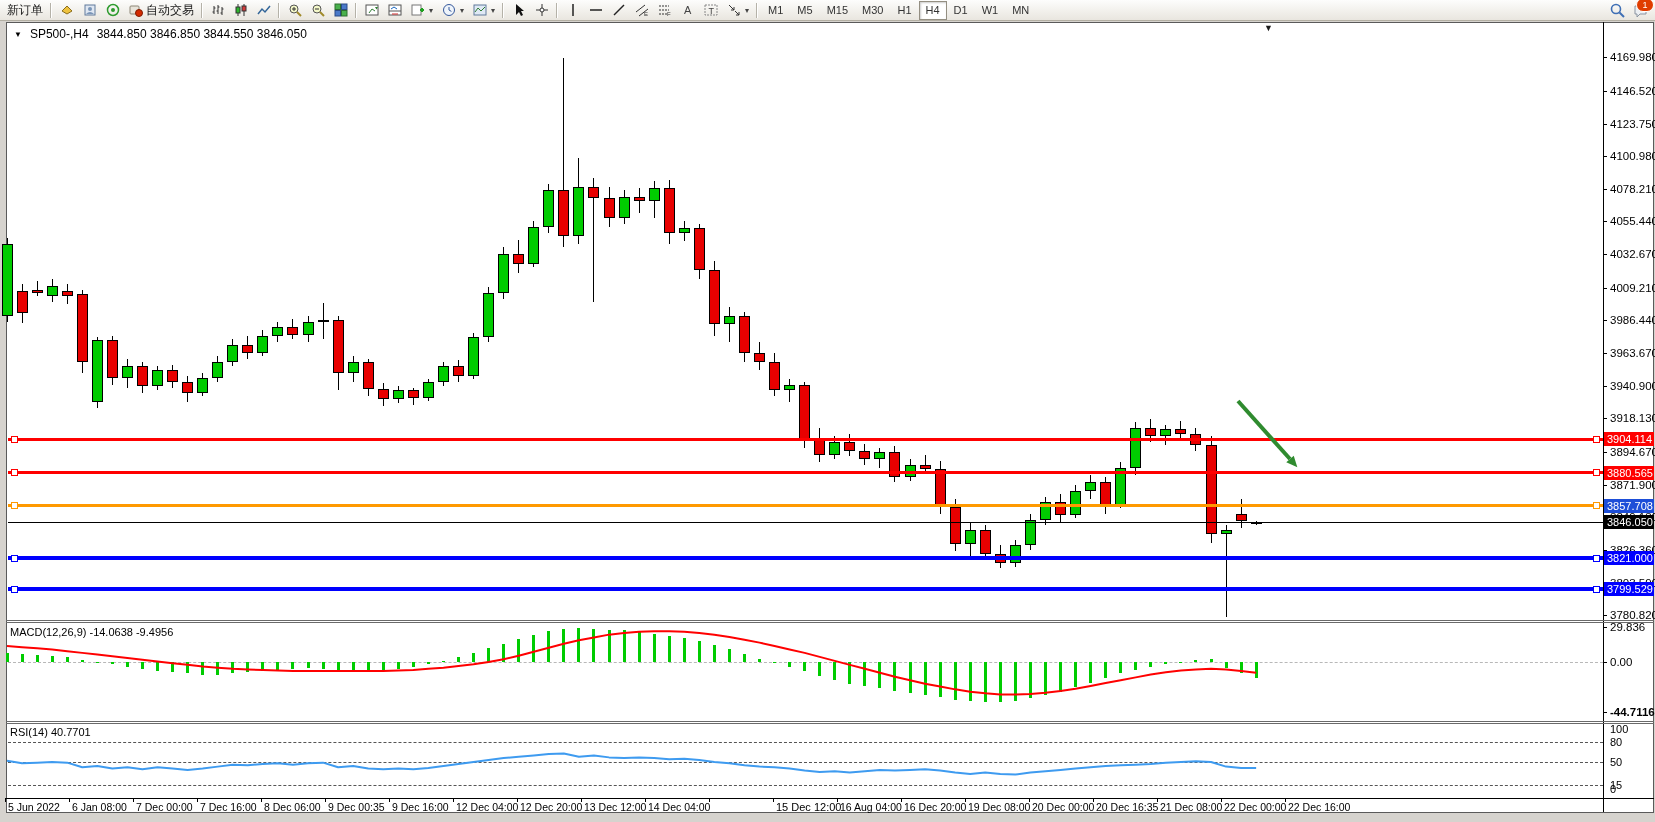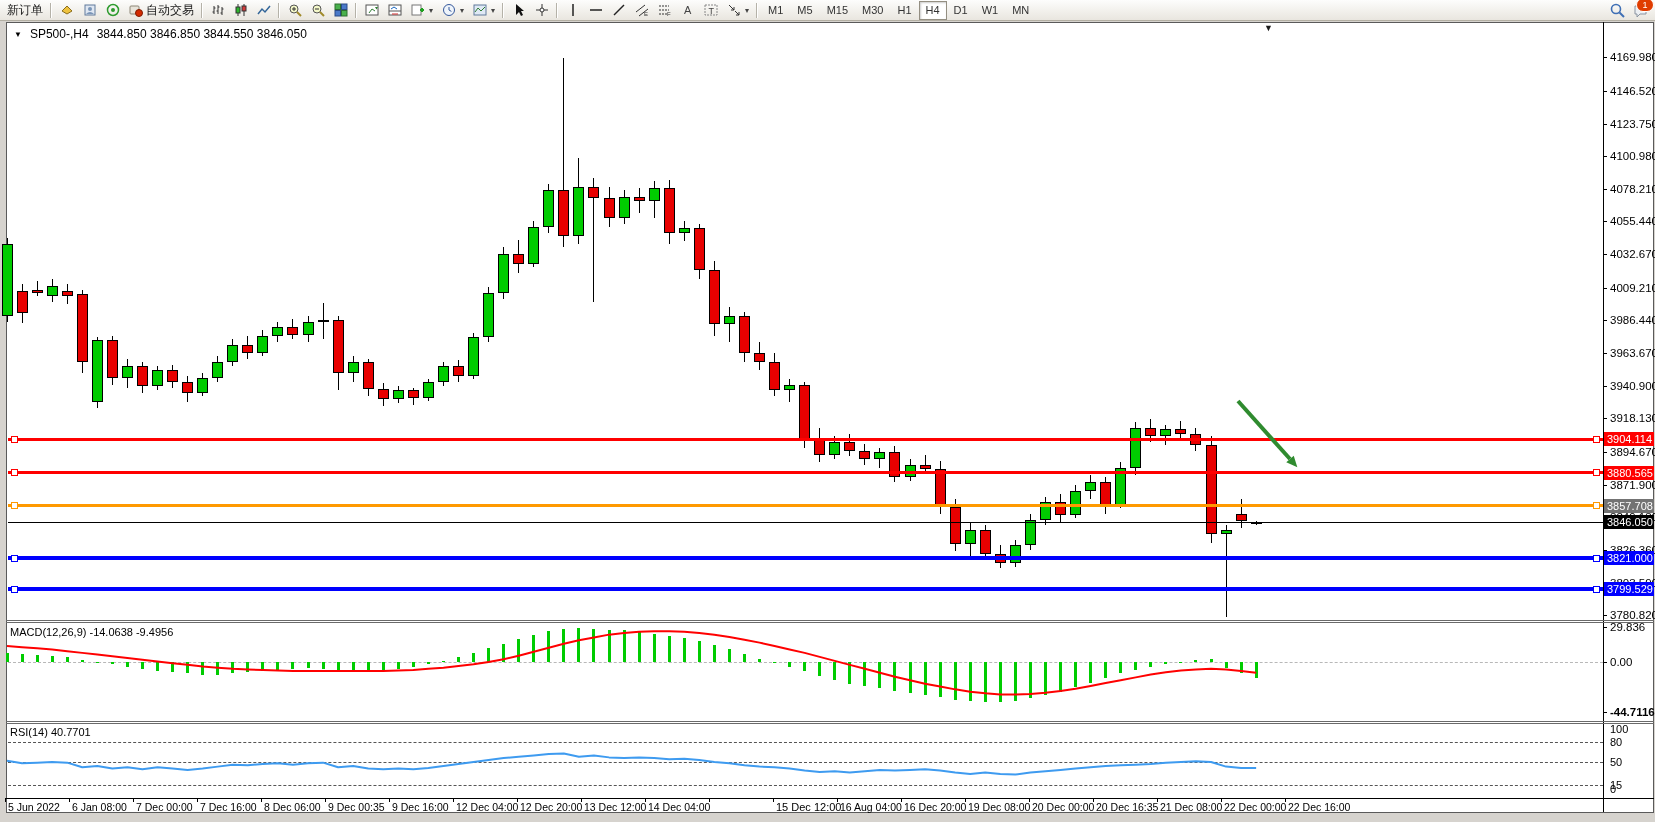--- a/index.html
+++ b/index.html
@@ -307,21 +307,21 @@
     <div style="position: absolute; left: 11px; top: 435.584px; width: 7px; height: 7px; background: rgb(255, 255, 255); border: 1px solid rgb(255, 0, 0); box-sizing: border-box; z-index: 3;"></div>
     <div style="position: absolute; left: 1593px; top: 435.584px; width: 7px; height: 7px; background: rgb(255, 255, 255); border: 1px solid rgb(255, 0, 0); box-sizing: border-box; z-index: 3;"></div>
     <div style="position: absolute; left: 1604px; top: 432.084px; width: 50px; height: 14px; background: rgb(255, 0, 0); color: rgb(255, 255, 255); font-size: 11px; line-height: 14px; padding-left: 3px; box-sizing: border-box; z-index: 7;">3904.114</div>
     <div style="position: absolute; left: 8px; top: 471.366px; width: 1595px; height: 3px; background: rgb(255, 0, 0); z-index: 3;"></div>
     <div style="position: absolute; left: 11px; top: 469.366px; width: 7px; height: 7px; background: rgb(255, 255, 255); border: 1px solid rgb(255, 0, 0); box-sizing: border-box; z-index: 3;"></div>
     <div style="position: absolute; left: 1593px; top: 469.366px; width: 7px; height: 7px; background: rgb(255, 255, 255); border: 1px solid rgb(255, 0, 0); box-sizing: border-box; z-index: 3;"></div>
     <div style="position: absolute; left: 1604px; top: 465.866px; width: 50px; height: 14px; background: rgb(255, 0, 0); color: rgb(255, 255, 255); font-size: 11px; line-height: 14px; padding-left: 3px; box-sizing: border-box; z-index: 7;">3880.565</div>
     <div style="position: absolute; left: 8px; top: 504.155px; width: 1595px; height: 3px; background: rgb(255, 153, 0); z-index: 3;"></div>
     <div style="position: absolute; left: 11px; top: 502.155px; width: 7px; height: 7px; background: rgb(255, 255, 255); border: 1px solid rgb(255, 153, 0); box-sizing: border-box; z-index: 3;"></div>
     <div style="position: absolute; left: 1593px; top: 502.155px; width: 7px; height: 7px; background: rgb(255, 255, 255); border: 1px solid rgb(255, 153, 0); box-sizing: border-box; z-index: 3;"></div>
-    <div style="position: absolute; left: 1604px; top: 498.655px; width: 50px; height: 14px; background: #737373; color: rgb(255, 255, 255); font-size: 11px; line-height: 14px; padding-left: 3px; box-sizing: border-box; z-index: 7;">3857.708</div>
+    <div style="position: absolute; left: 1604px; top: 498.655px; width: 50px; height: 14px; background: #1d4ed8; color: rgb(255, 255, 255); font-size: 11px; line-height: 14px; padding-left: 3px; box-sizing: border-box; z-index: 7;">3857.708</div>
     <div style="position: absolute; left: 8px; top: 556.314px; width: 1595px; height: 4px; background: rgb(0, 0, 255); z-index: 3;"></div>
     <div style="position: absolute; left: 11px; top: 554.814px; width: 7px; height: 7px; background: rgb(255, 255, 255); border: 1px solid rgb(0, 0, 255); box-sizing: border-box; z-index: 3;"></div>
     <div style="position: absolute; left: 1593px; top: 554.814px; width: 7px; height: 7px; background: rgb(255, 255, 255); border: 1px solid rgb(0, 0, 255); box-sizing: border-box; z-index: 3;"></div>
     <div style="position: absolute; left: 1604px; top: 551.314px; width: 50px; height: 14px; background: rgb(0, 0, 255); color: rgb(255, 255, 255); font-size: 11px; line-height: 14px; padding-left: 3px; box-sizing: border-box; z-index: 7;">3821.000</div>
     <div style="position: absolute; left: 8px; top: 587.116px; width: 1595px; height: 4px; background: rgb(0, 0, 255); z-index: 3;"></div>
     <div style="position: absolute; left: 11px; top: 585.616px; width: 7px; height: 7px; background: rgb(255, 255, 255); border: 1px solid rgb(0, 0, 255); box-sizing: border-box; z-index: 3;"></div>
     <div style="position: absolute; left: 1593px; top: 585.616px; width: 7px; height: 7px; background: rgb(255, 255, 255); border: 1px solid rgb(0, 0, 255); box-sizing: border-box; z-index: 3;"></div>
     <div style="position: absolute; left: 1604px; top: 582.116px; width: 50px; height: 14px; background: rgb(0, 0, 255); color: rgb(255, 255, 255); font-size: 11px; line-height: 14px; padding-left: 3px; box-sizing: border-box; z-index: 7;">3799.529</div>
     <div style="position: absolute; left: 8px; top: 522.379px; width: 1595px; height: 1px; background: rgb(0, 0, 0); z-index: 4;"></div>
     <div style="position: absolute; left: 1604px; top: 515.379px; width: 50px; height: 14px; background: rgb(0, 0, 0); color: rgb(255, 255, 255); font-size: 11px; line-height: 14px; padding-left: 3px; box-sizing: border-box; z-index: 7;">3846.050</div>

